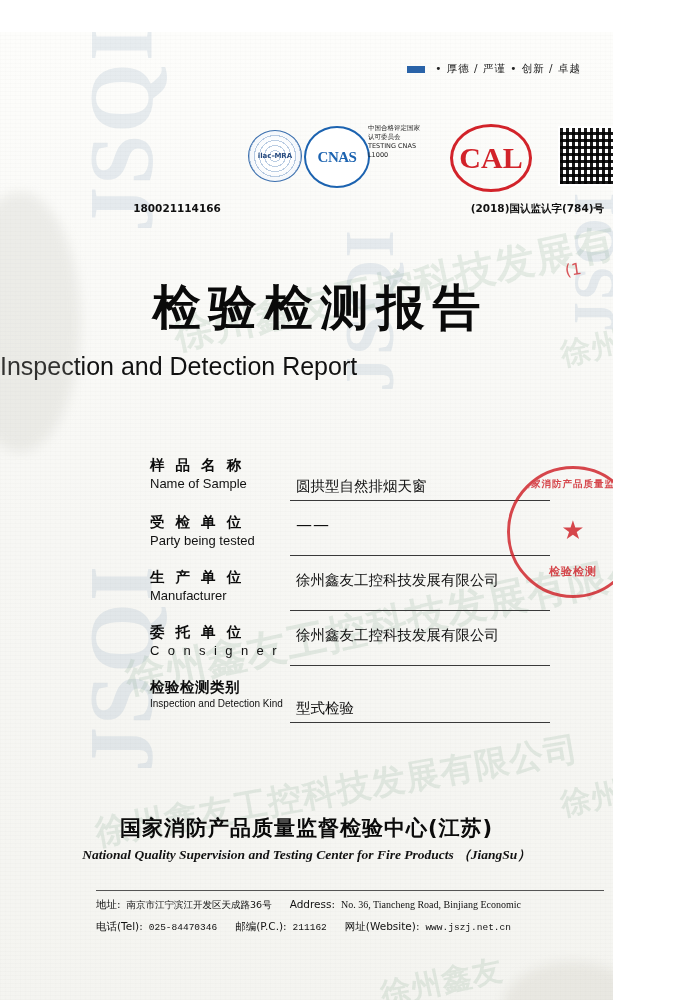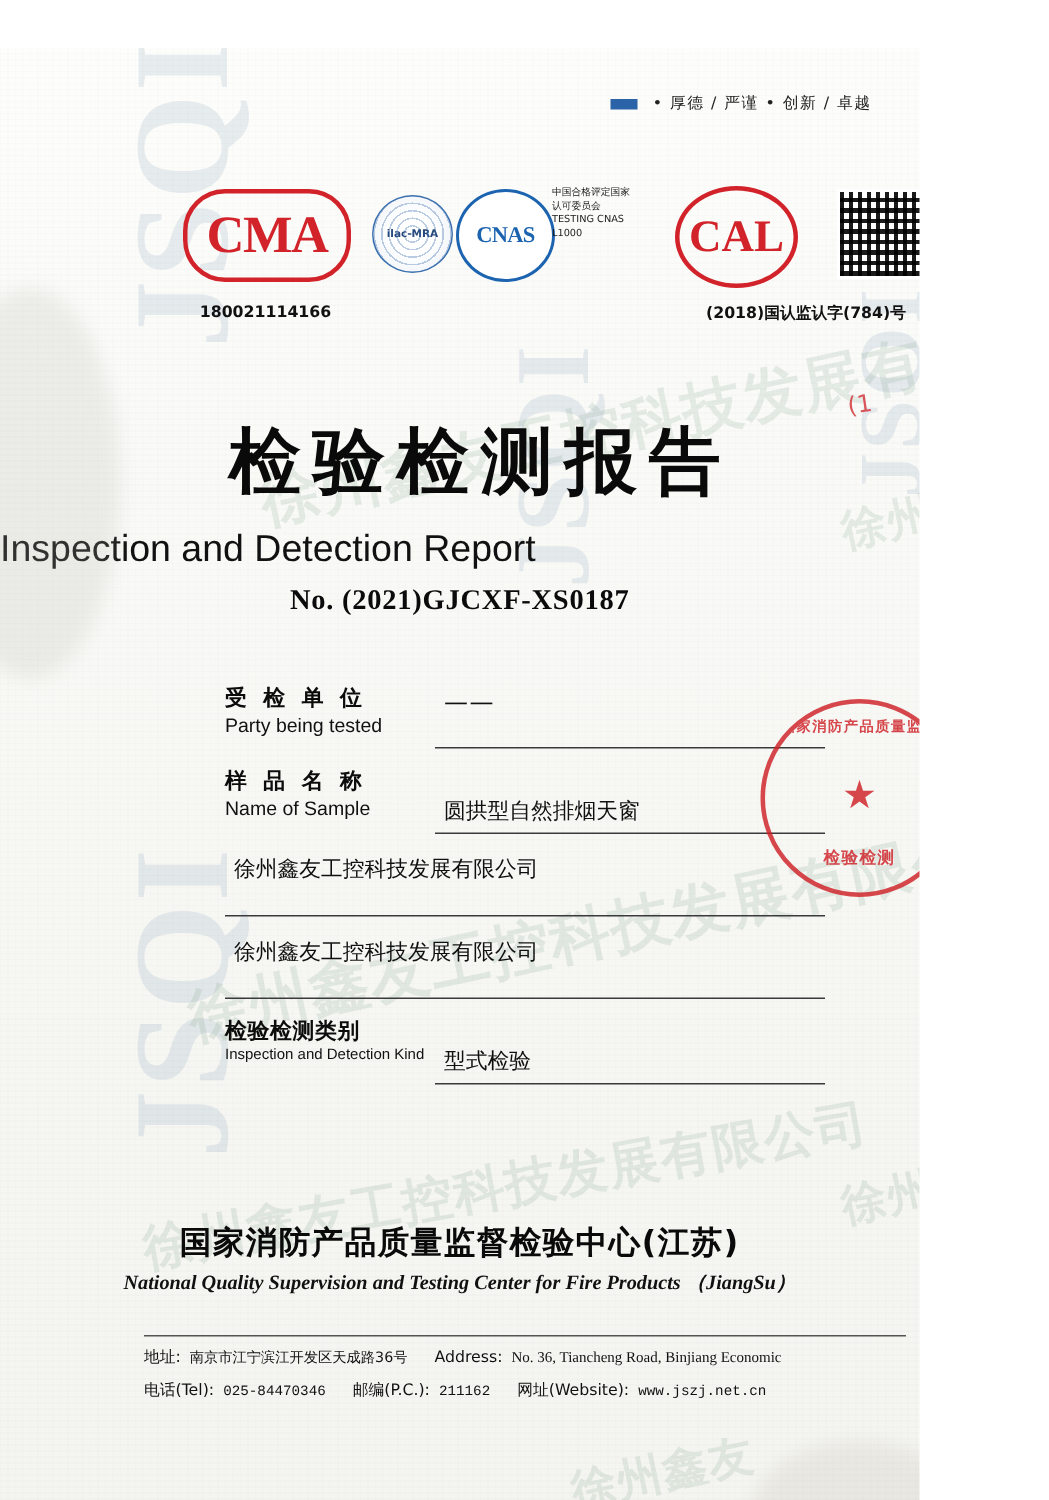--- a/index.html
+++ b/index.html
@@ -473,64 +473,70 @@
   </div>
 
   <div class="paper-texture"></div>
 
   <div class="slogan-wrap">
     <div class="slogan-bar"></div>
     <div class="slogan-text">• 厚德 / 严谨 • 创新 / 卓越</div>
   </div>
 
   <div class="logos">
-    <div class="cma-logo">CMA</div>
     <div class="cma-sub">180021114166</div>
 
     <div class="ilac-logo">
       <div class="ilac-rings"></div>
       <div class="ilac-text">ilac-MRA</div>
     </div>
 
     <div class="cnas-logo">CNAS</div>
     <div class="cnas-meta">中国合格评定国家认可委员会 TESTING CNAS L1000</div>
 
     <div class="ccc-logo">CAL</div>
     <div class="ccc-sub">(2018)国认监认字(784)号</div>
 
     <div class="qr"></div>
   </div>
 
   <div class="title-cn">检验检测报告</div>
   <div class="title-en">Inspection and Detection Report</div>
-  <div class="report-no">No. (2021)GJCXF-XS0187</div>
 
   <div class="fields">
+
+    <div class="field-row">
+      <div class="field-label">
+        <div class="label-cn">样 品 名 称</div>
+        <div class="label-en">Name of Sample</div>
+      </div>
+      <div class="field-value last">圆拱型自然排烟天窗</div>
+    </div>
 
     <div class="field-row">
       <div class="field-label">
         <div class="label-cn">受 检 单 位</div>
         <div class="label-en">Party being tested</div>
       </div>
       <div class="field-value dash">——</div>
     </div>
 
     <div class="field-row">
       <div class="field-label">
-        <div class="label-cn">样 品 名 称</div>
-        <div class="label-en">Name of Sample</div>
+        <div class="label-cn">生 产 单 位</div>
+        <div class="label-en">Manufacturer</div>
       </div>
-      <div class="field-value last">圆拱型自然排烟天窗</div>
+      <div class="field-value">徐州鑫友工控科技发展有限公司</div>
     </div>
 
     <div class="field-row">
-      <div class="field-value">徐州鑫友工控科技发展有限公司</div>
-    </div>
-
-    <div class="field-row">
+      <div class="field-label">
+        <div class="label-cn">委 托 单 位</div>
+        <div class="label-en spaced">C o n s i g n e r</div>
+      </div>
       <div class="field-value">徐州鑫友工控科技发展有限公司</div>
     </div>
 
     <div class="field-row">
       <div class="field-label">
         <div class="label-cn wide">检验检测类别</div>
         <div class="label-en small">Inspection and Detection Kind</div>
       </div>
       <div class="field-value last">型式检验</div>
     </div>

